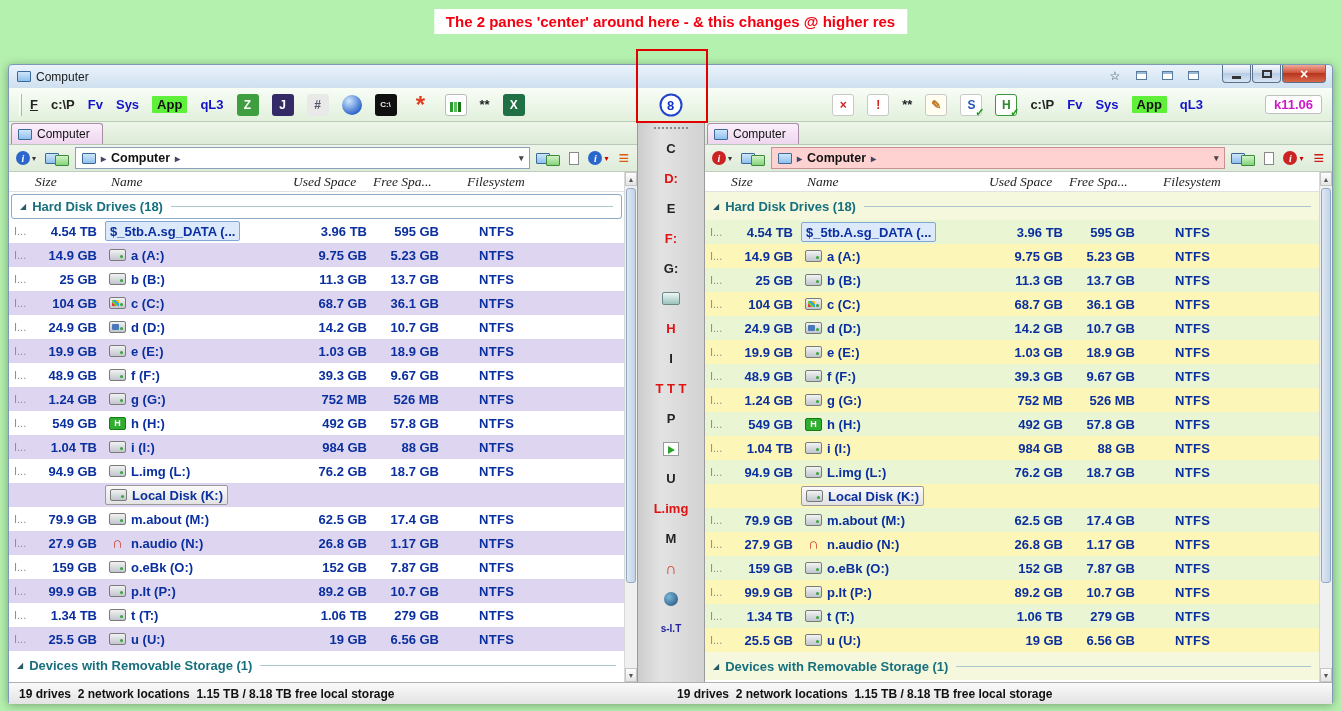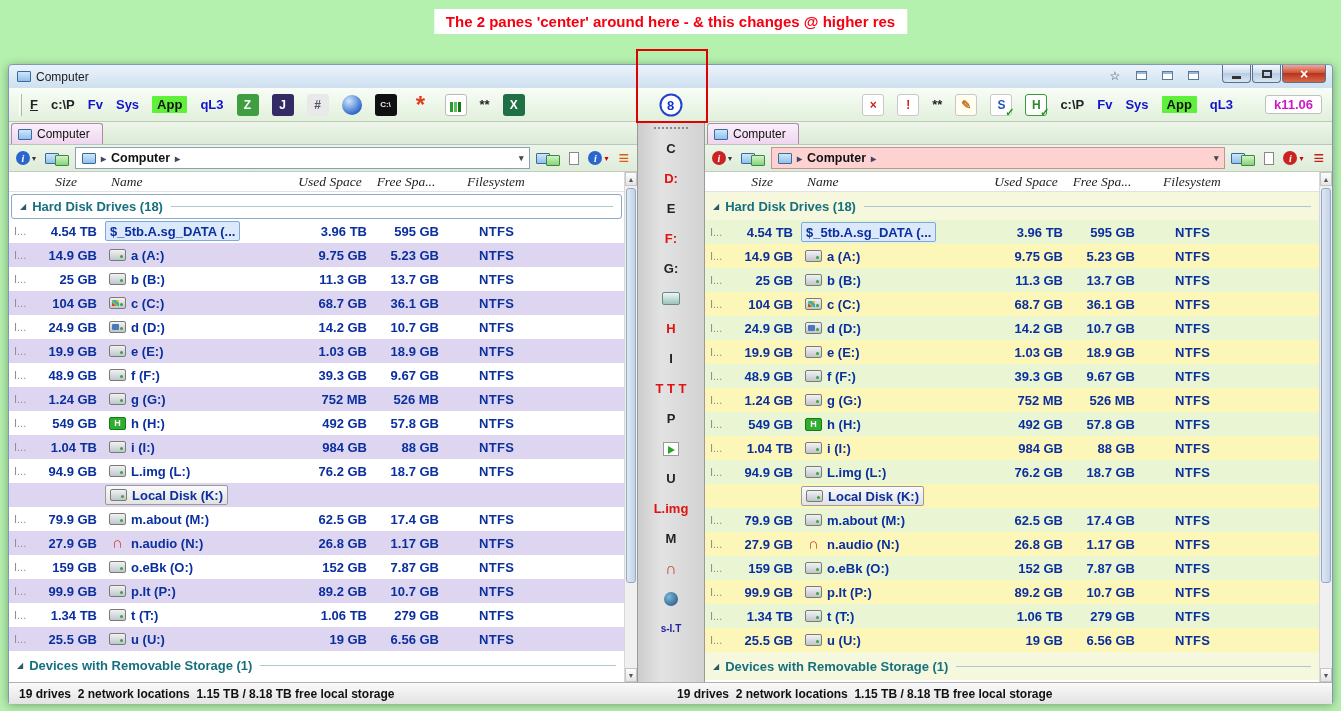--- a/index.html
+++ b/index.html
@@ -45,21 +45,21 @@
 .tb-icon.bars::after{content:"";width:12px;height:10px;margin-top:4px;
   background:linear-gradient(90deg,#2a9a2a 0 3px,transparent 3px 4px,#58c058 4px 7px,transparent 7px 8px,#187818 8px 11px,transparent 11px)}
 .tb-icon .check{position:absolute;right:-3px;bottom:-4px;color:#1a9a1a;font-size:11px}
 .tb-icon[data-name="cmd-icon"]{font-size:8px}
 .tb-icon[data-name="h-doc-icon"]{border:1px solid #3a9a3a}
 .tb-icon[data-name="doc-delete-icon"],.tb-icon[data-name="doc-alert-icon"],
 .tb-icon[data-name="edit-notes-icon"],.tb-icon[data-name="s-doc-icon"]{border:1px solid #c8c8c8}
 .ball{position:absolute;left:50%;top:50%;transform:translate(-50%,-50%);width:23px;height:23px;border-radius:50%;
   background:#fff;border:2px solid #2244cc;color:#1133cc;font-weight:bold;font-size:13px;
   display:flex;align-items:center;justify-content:center}
-.version{margin-left:32px;background:#fff;border:1px solid #c0c0c0;border-radius:3px;padding:1px 8px;
+.version{margin-left:62px;background:#fff;border:1px solid #c0c0c0;border-radius:3px;padding:1px 8px;
   color:#d018c8;font-weight:bold;font-size:13px}
 
 
 .main{display:flex;height:560px;background:#fff}
 .pane{width:628px;position:relative;display:flex;flex-direction:column;background:#fff;min-width:0}
 .pane.right{width:auto;flex:1}
 
 
 .divider{width:68px;background:linear-gradient(90deg,#cccccc,#e3e3e3 35%,#d2d2d2);
   border-left:1px solid #9a9a9a;border-right:1px solid #9a9a9a;display:flex;flex-direction:column;align-items:center;padding-top:5px}
@@ -102,21 +102,21 @@
 .crumb-arrow{color:#446;font-size:10px}
 .crumb-dd{margin-left:auto;font-size:9px;color:#444}
 .menu-btn{color:#e05a10;font-size:18px;font-weight:bold;background:none;border:none;line-height:1;padding:0 4px}
 .pane.right .menu-btn{color:#d01818}
 
 
 .colheads{height:20px;display:grid;grid-template-columns:26px 68px 190px 80px 72px 1fr;align-items:center;
   margin-right:13px;background:#fff;border-bottom:1px solid #e2e2e2;
   font-family:"Liberation Serif","DejaVu Serif",serif;font-style:italic;font-size:13.5px;color:#222}
 .ch{white-space:nowrap;overflow:hidden}
-.ch-size,.ch-used,.ch-free{text-align:center;padding-right:6px}
+.ch-size,.ch-used,.ch-free{text-align:left;padding-right:6px}
 .ch-name{padding-left:8px}
 .ch-fs{padding-left:22px}
 
 
 .rowsregion{flex:1;display:flex;flex-direction:column;margin-right:13px;overflow:hidden}
 .grouphead{height:28px;display:flex;align-items:center;padding:0 8px}
 .grouphead .tri{font-size:8px;color:#2a5a64;margin-right:6px}
 .glabel{font-size:13px;font-weight:bold;color:#17707e;white-space:nowrap}
 .gline{flex:1;height:1px;background:#aac8ce;margin-left:8px}
 .grouphead.focused{border:1px solid #8aa8c8;border-radius:3px;margin:2px 2px 0 2px;height:25px}

